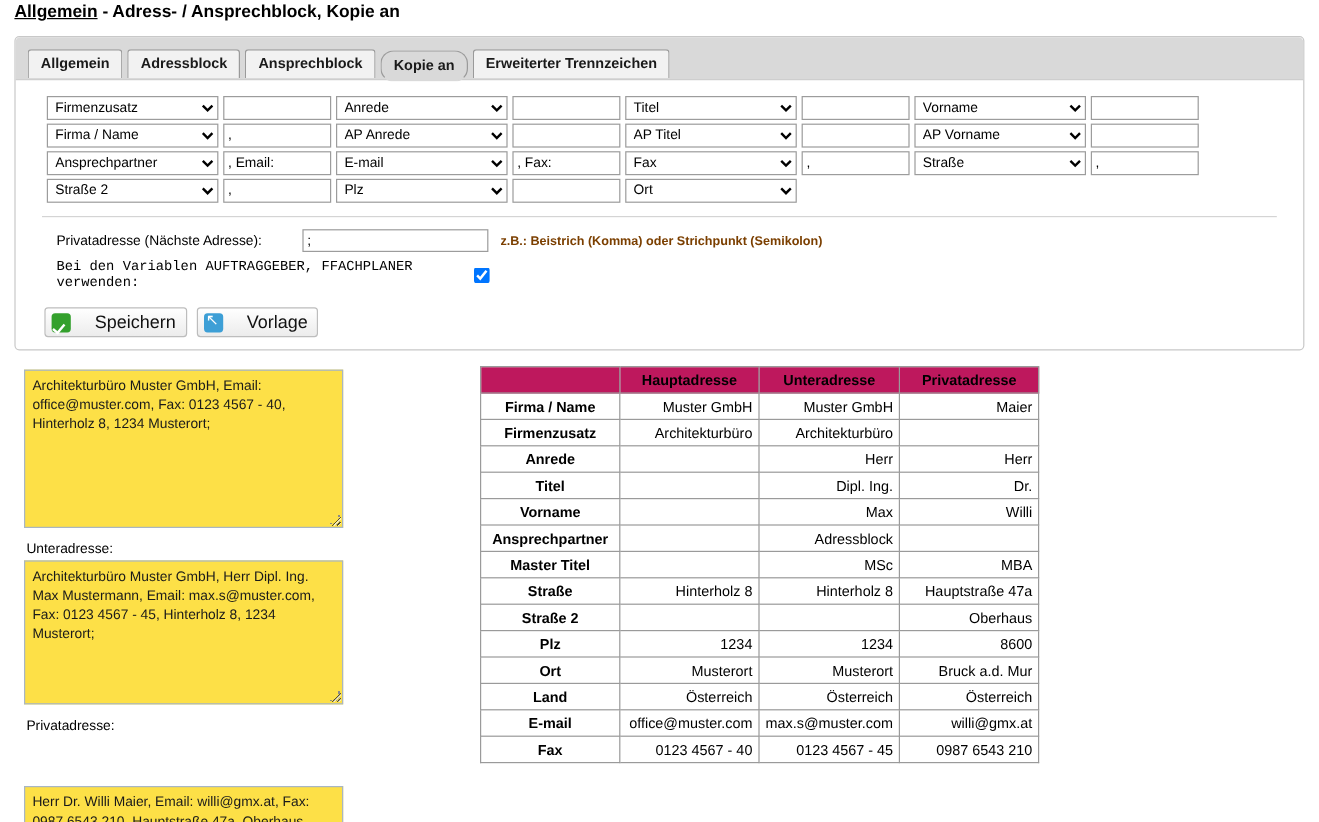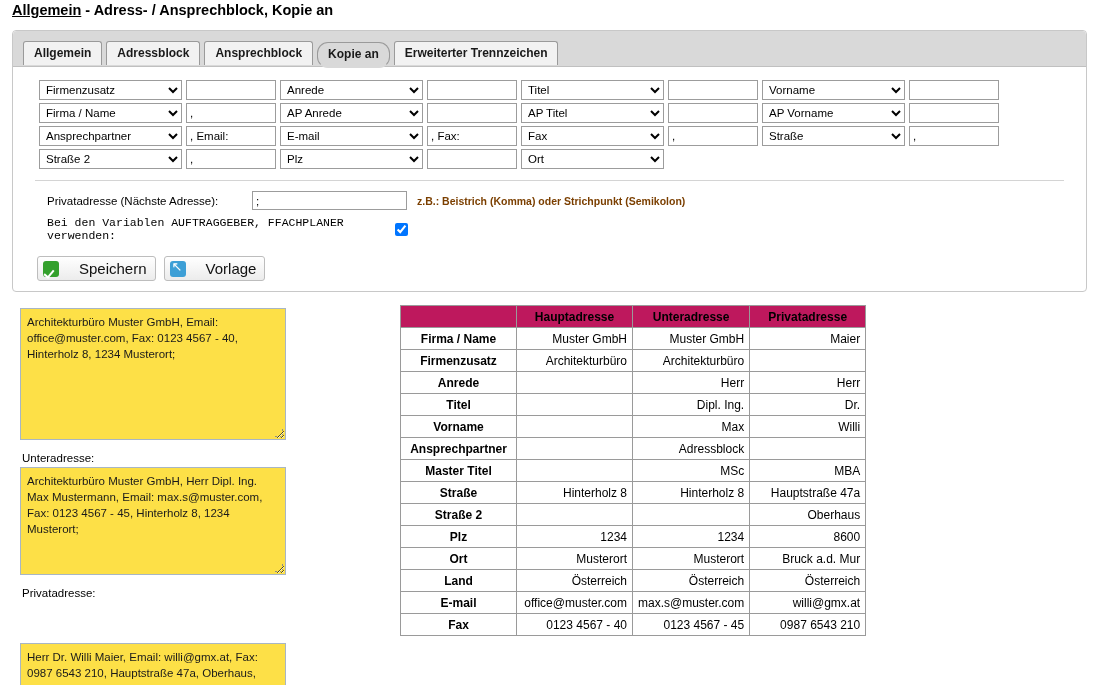--- a/index.html
+++ b/index.html
@@ -181,21 +181,21 @@
     width: 266px;
     font-size: 11.5px;
     line-height: 16px;
     padding: 5px 6px;
     color: #1a1a1a;
     position: relative;
     overflow: hidden;
     resize: both;
   }
   .pv-box.h1 { height: 132px; }
-  .pv-box.h2 { height: 108px; }
+  .pv-box.h2 { height: 120px; }
   .pv-box.h3 { height: 68px; margin-top: 44px; }
   .pv-box::after {
     content: "";
     position: absolute;
     right: 2px; bottom: 2px;
     width: 7px; height: 7px;
     border-right: 1px dotted #8a8a8a;
     border-bottom: 1px dotted #8a8a8a;
   }
   .pv-gap { height: 12px; }

